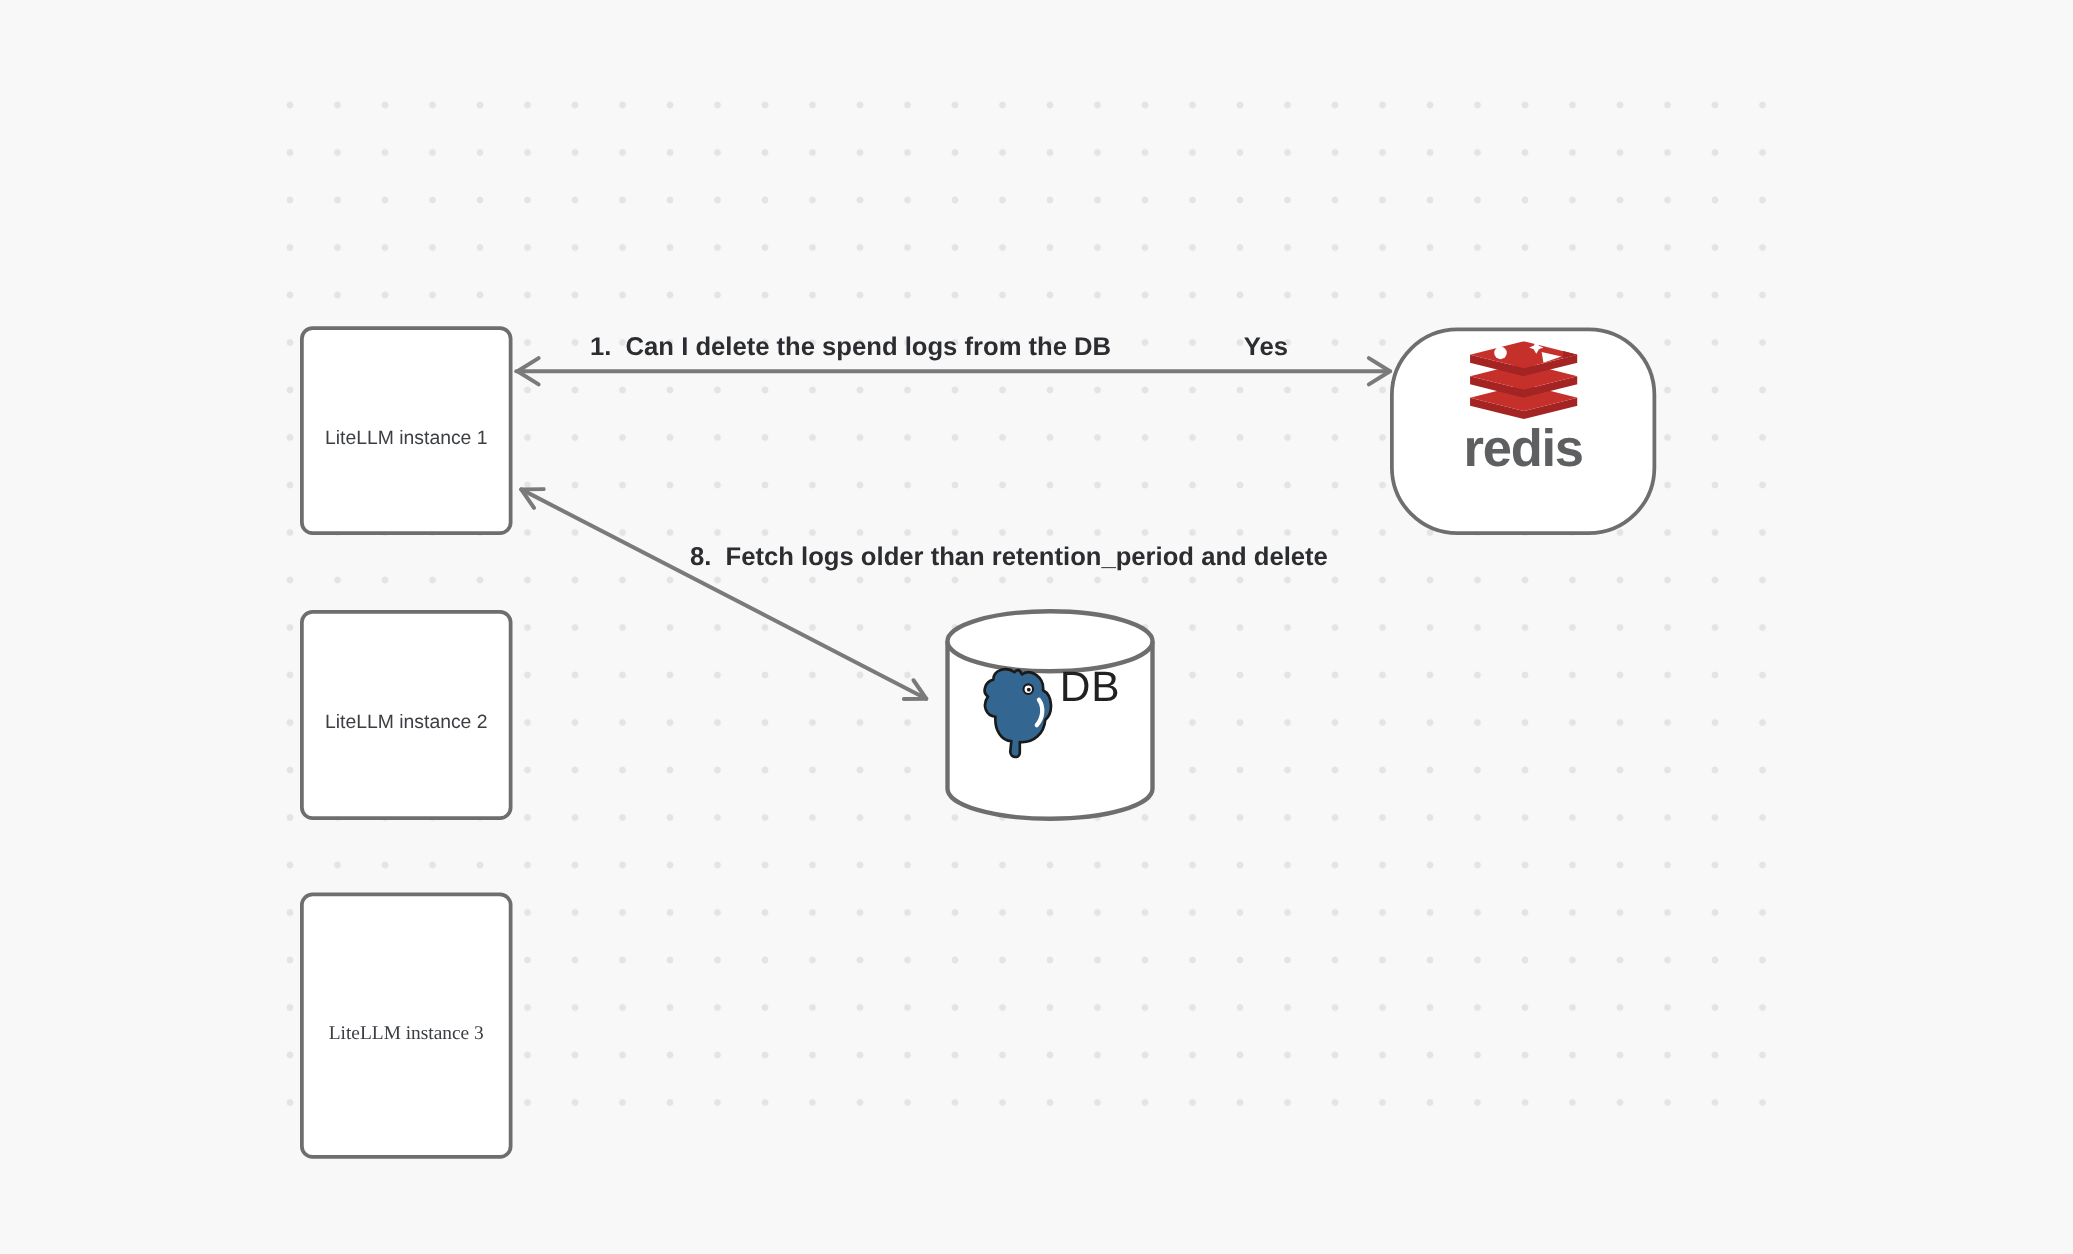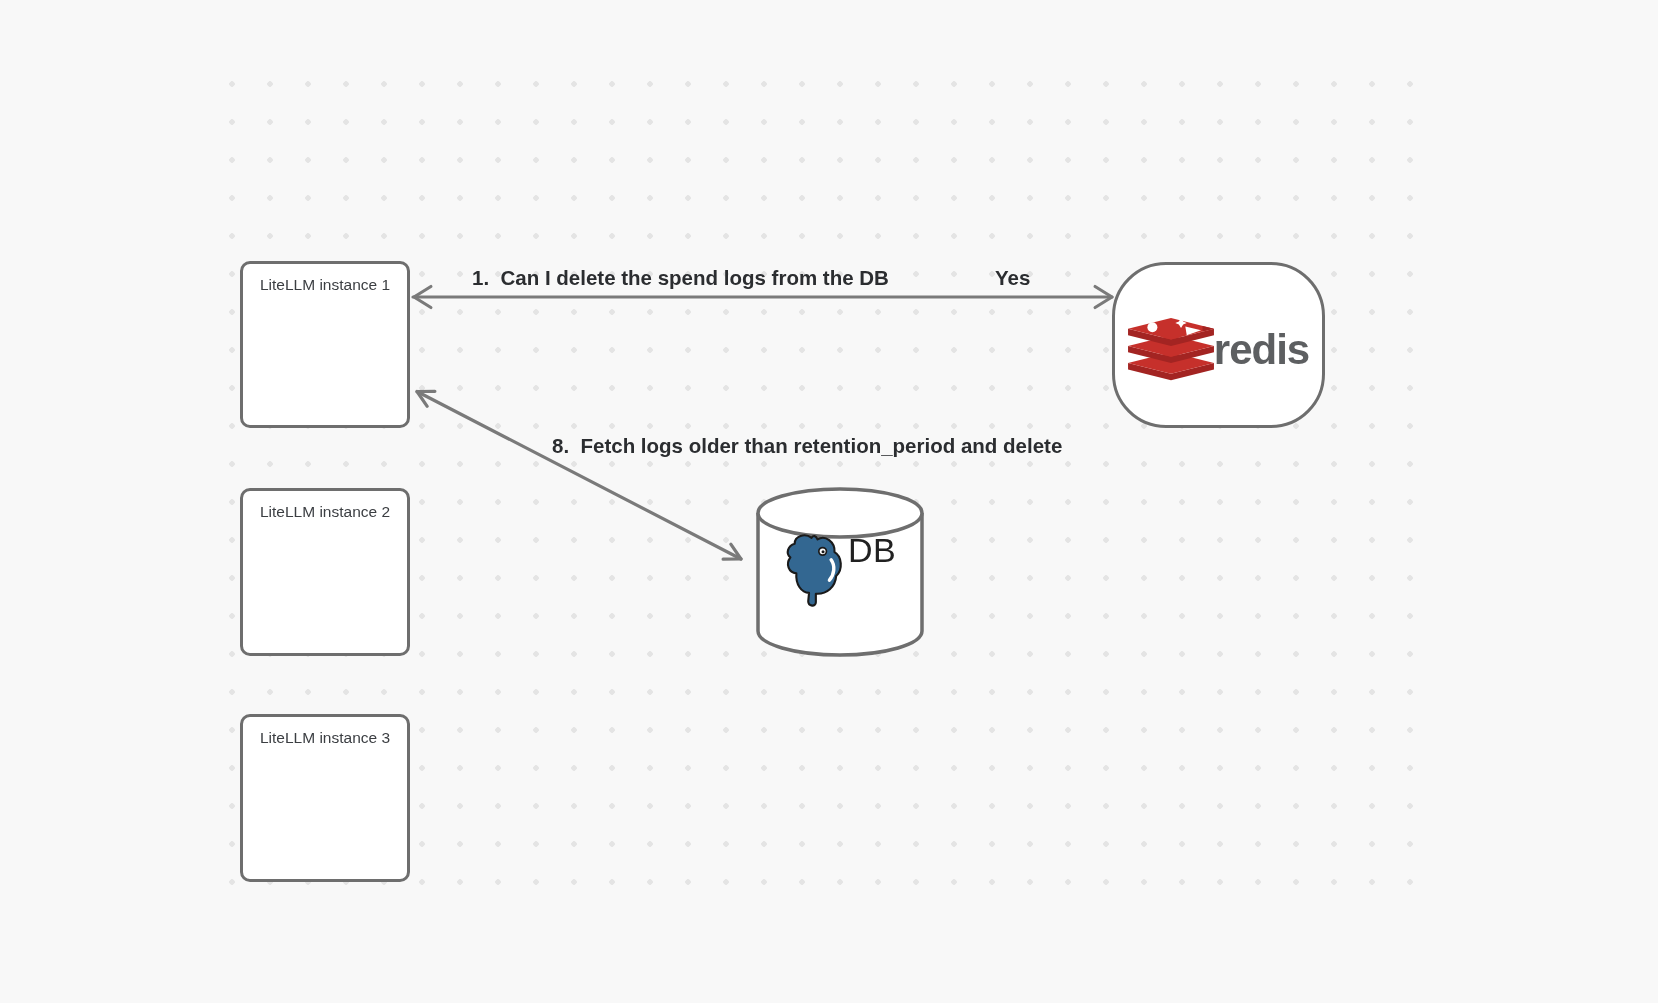--- a/index.html
+++ b/index.html
@@ -15,30 +15,30 @@
   .dot-grid{
     position:absolute;left:218px;top:75px;width:1210px;height:822px;
     background-image:radial-gradient(circle,var(--dot) 2.5px,transparent 3px);
     background-size:38px 38px;background-position:-5px -10px;
   }
   .edges-layer{position:absolute;left:0;top:0;width:1658px;height:1003px;pointer-events:none;}
   .edge-line{stroke:var(--arrow);stroke-width:3.2;fill:none;stroke-linecap:round;stroke-linejoin:round;}
   .node-box{
     position:absolute;width:170px;background:var(--node-fill);
     border:3px solid var(--node-border);border-radius:10px;
-    display:flex;align-items:flex-start;justify-content:center;
+    display:flex;align-items:center;justify-content:center;
   }
   .node-box .node-label{font-size:15.5px;color:var(--node-text);padding-top:12px;}
   .box-1{left:240px;top:261px;height:167px;}
   .box-2{left:240px;top:488px;height:168px;}
-  .box-3{left:240px;top:714px;height:168px;}
+  .box-3{left:240px;top:714px;height:213px;font-family:Liberation Serif, serif;}
   .redis-node{
     position:absolute;left:1112px;top:262px;width:213px;height:166px;
     background:var(--node-fill);border:3px solid var(--node-border);border-radius:54px;
-    display:flex;flex-direction:row;align-items:center;justify-content:center;padding-top:8px;
+    display:flex;flex-direction:column;align-items:center;padding-top:8px;
   }
   .redis-word{font-size:42px;font-weight:600;color:var(--redis-wordmark);line-height:1;letter-spacing:-1px;margin-top:2px;}
   .redis-light{fill:var(--redis-red);}
   .redis-dark{fill:var(--redis-dark-red);}
   .db-node{position:absolute;left:751px;top:483px;width:178px;height:178px;}
   .cyl-stroke{stroke:var(--node-border);stroke-width:3.5;fill:var(--node-fill);}
   .db-content{
     position:absolute;left:0;top:48px;width:178px;height:110px;
     display:flex;align-items:flex-start;justify-content:center;gap:2px;
   }

